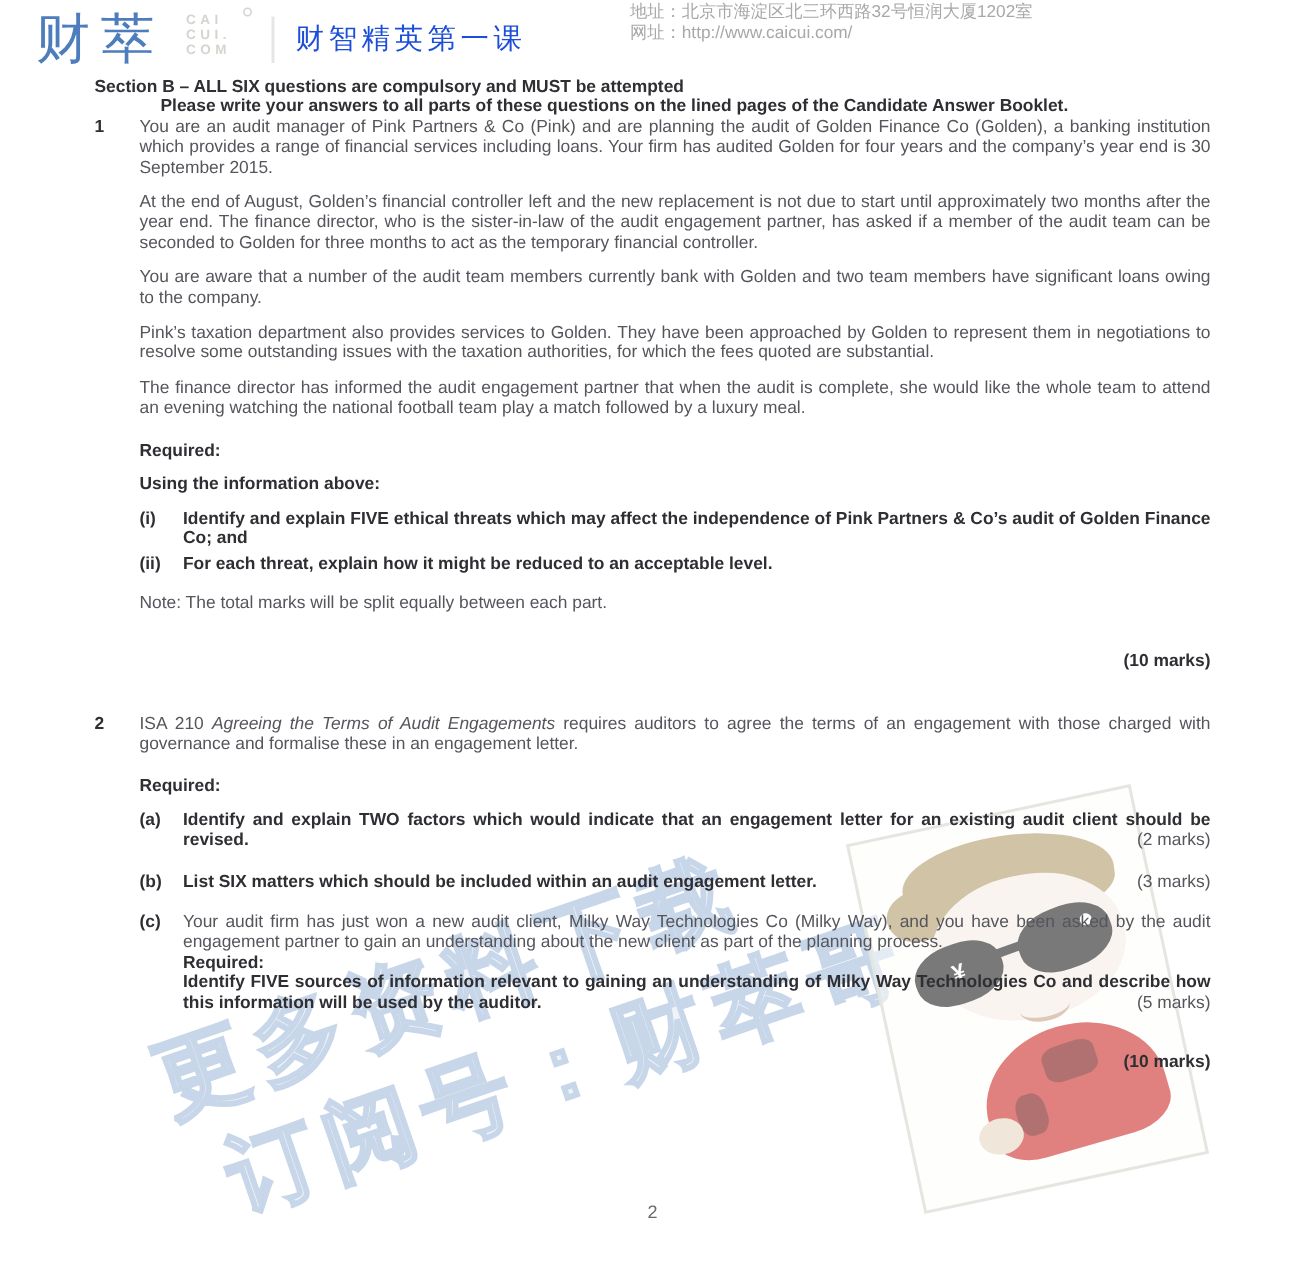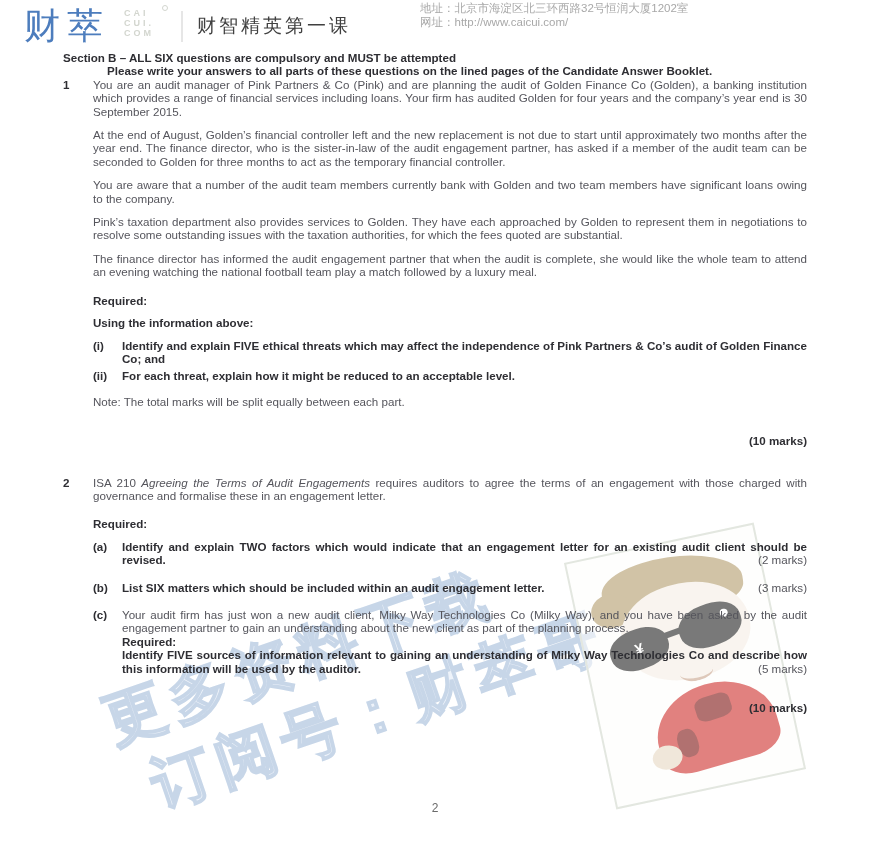--- a/index.html
+++ b/index.html
@@ -9,21 +9,21 @@
   }
 
   
   .hdr { position:absolute; left:0; top:0; right:0; height:52px; z-index:2; }
   .logo-cn { position:absolute; left:24px; top:2px; font-size:36px; color:#4d7dbd; letter-spacing:7px; }
   .logo-domain { position:absolute; left:124px; top:8px; font-size:9px; font-weight:bold;
                  letter-spacing:3px; color:#d3d6cf; line-height:10px; }
   .logo-reg { position:absolute; left:162px; top:5px; width:4px; height:4px; border-radius:50%;
               border:1px solid #d3d6cf; }
   .hdr-divider { position:absolute; left:181px; top:11px; width:2px; height:31px; background:#e6e6e6; }
-  .slogan { position:absolute; left:197px; top:13px; font-size:19px; color:#404040; letter-spacing:3px; }
+  .slogan { position:absolute; left:197px; top:13px; font-size:19px; color:#1d4ed8; letter-spacing:3px; }
   .contact { position:absolute; left:420px; top:2px; font-size:11.5px; color:#a8a8a8; line-height:13.5px; }
   .contact .row { white-space:nowrap; }
 
   
   .wm-text {
     position:absolute; left:94px; top:688px; z-index:0;
     transform:rotate(-19deg); transform-origin:0 0;
     font-size:60px; font-weight:bold; letter-spacing:8px; line-height:76px; white-space:nowrap;
     color:#eef3fa; -webkit-text-stroke:2px #c7d6e8;
   }
@@ -133,21 +133,21 @@
 
     <p class="heading b">Section B – ALL SIX questions are compulsory and MUST be attempted</p>
     <p class="intro b">Please write your answers to all parts of these questions on the lined pages of the Candidate Answer Booklet.</p>
 
     <div class="q">
       <div class="qnum">1</div>
       <div class="qbody">
         <p>You are an audit manager of Pink Partners &amp; Co (Pink) and are planning the audit of Golden Finance Co (Golden), a banking institution which provides a range of financial services including loans. Your firm has audited Golden for four years and the company’s year end is 30 September 2015.</p>
         <p>At the end of August, Golden’s financial controller left and the new replacement is not due to start until approximately two months after the year end. The finance director, who is the sister-in-law of the audit engagement partner, has asked if a member of the audit team can be seconded to Golden for three months to act as the temporary financial controller.</p>
         <p>You are aware that a number of the audit team members currently bank with Golden and two team members have significant loans owing to the company.</p>
-        <p>Pink’s taxation department also provides services to Golden. They have each approached by Golden to represent them in negotiations to resolve some outstanding issues with the taxation authorities, for which the fees quoted are substantial.</p>
+        <p>Pink’s taxation department also provides services to Golden. They have been approached by Golden to represent them in negotiations to resolve some outstanding issues with the taxation authorities, for which the fees quoted are substantial.</p>
         <p>The finance director has informed the audit engagement partner that when the audit is complete, she would like the whole team to attend an evening watching the national football team play a match followed by a luxury meal.</p>
         <p class="req b">Required:</p>
         <p class="b" style="margin-bottom:9px;">Using the information above:</p>
         <div class="item">
           <span class="ilabel">(i)</span>
           <div class="itext b">Identify and explain FIVE ethical threats which may affect the independence of Pink Partners &amp; Co’s audit of Golden Finance Co; and</div>
         </div>
         <div class="item">
           <span class="ilabel">(ii)</span>
           <div class="itext b">For each threat, explain how it might be reduced to an acceptable level.</div>

